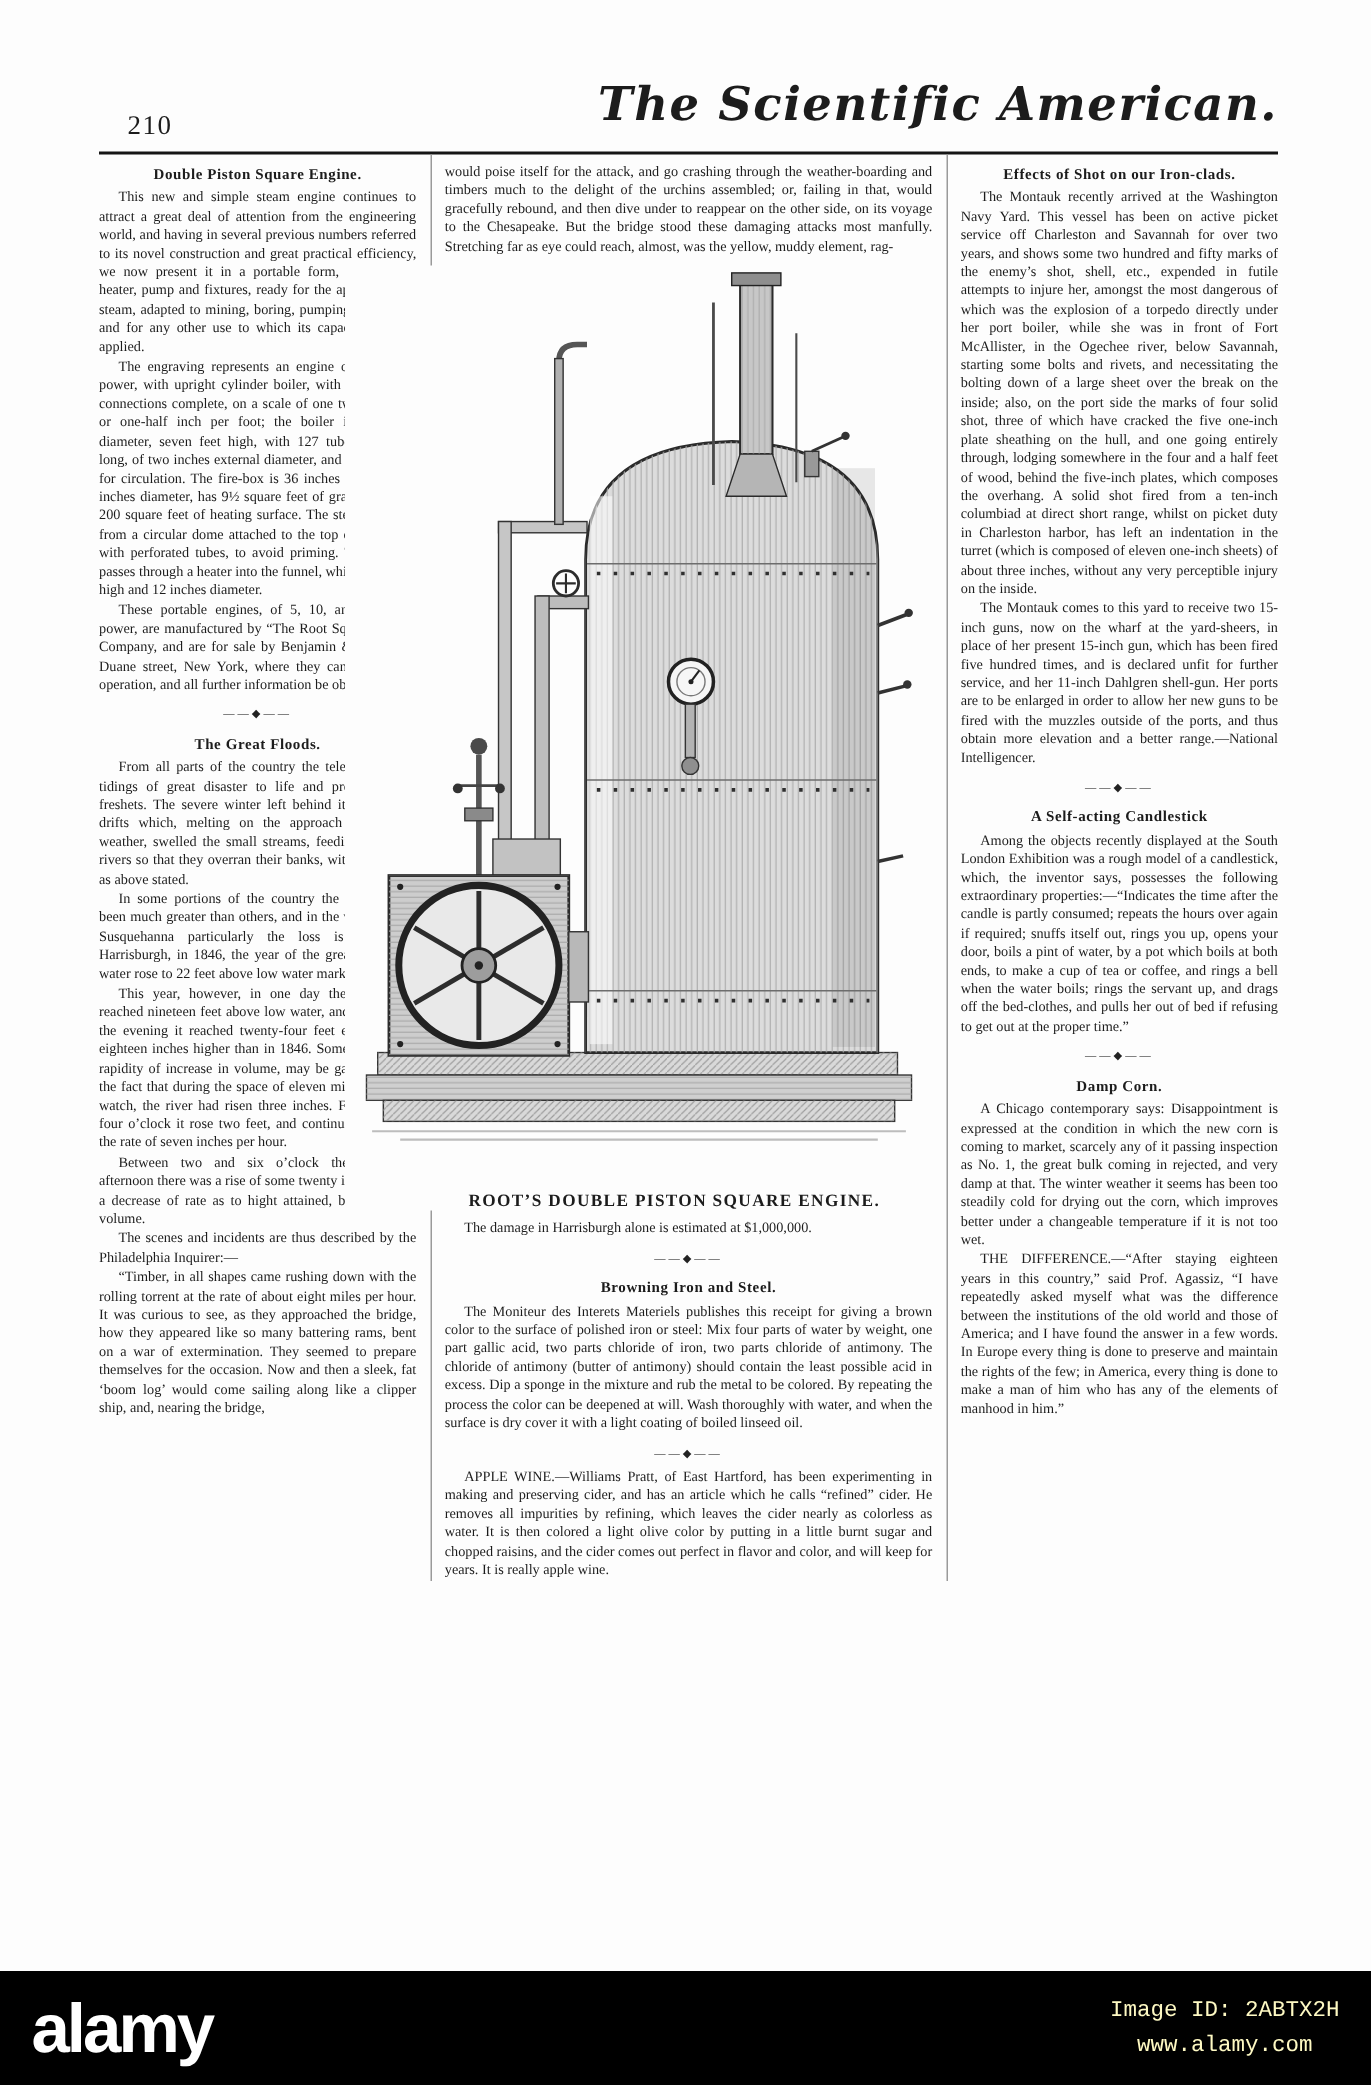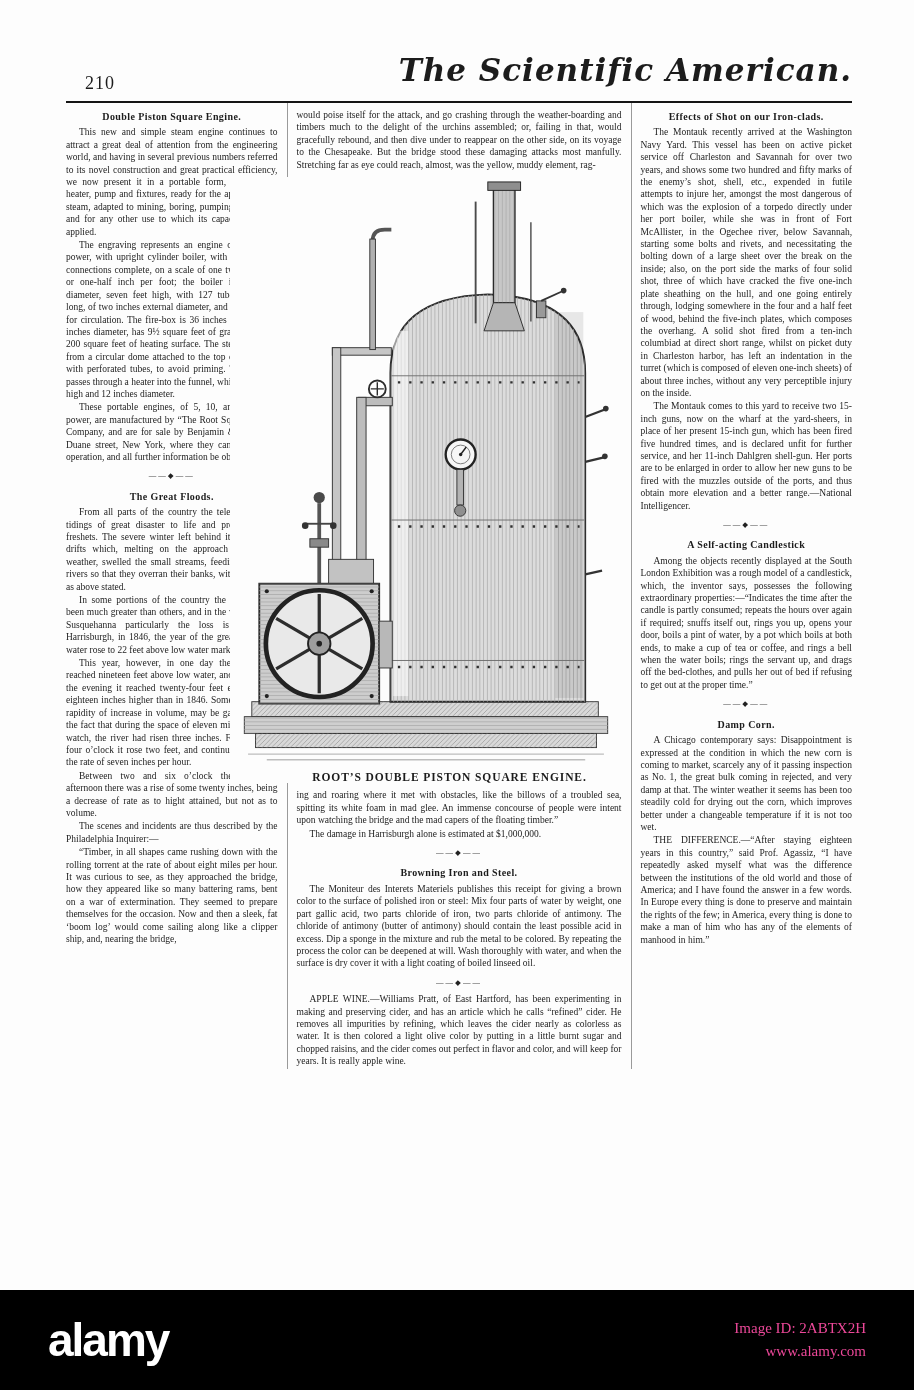--- a/index.html
+++ b/index.html
@@ -40,34 +40,34 @@
     text-align:center; font-size:7.5px; letter-spacing:2px;
     margin:7px 0 4px 0; color:#222;
   }
   figure.engraving {
     width:392px; margin:6px 0 2px -67px; padding:4px 0 0 0;
     position:relative; z-index:2; background:#fdfdfd;
   }
   figure.engraving svg { display:block; margin:0 auto; }
   figcaption {
     text-align:center; font-weight:bold; font-size:11.5px;
-    letter-spacing:0.9px; margin-top:0; margin-bottom:6px;padding-left:48px;
+    letter-spacing:0.9px; margin-top:24px; margin-bottom:6px;padding-left:48px;
   }
   .alamy-bar {
-    position:absolute; left:0; right:0; bottom:0; height:100px;
+    position:absolute; left:0; right:0; bottom:0; height:76px;
     background:#000; display:flex; align-items:center;
-    justify-content:space-between; padding:0 48px; box-sizing:border-box;margin-top:12px;
+    justify-content:space-between; padding:0 21px; box-sizing:border-box;margin-top:12px;
   }
   .alamy-logo {
     color:#fff; font-family:"Liberation Sans", sans-serif;
     font-weight:bold; font-size:46px; letter-spacing:-2px;
   }
   .alamy-meta {
-    color:#ec4899; font-family:Liberation Serif, serif;
-    font-size:15px; text-align:right; line-height:1.55;
+    color:#fef9c3; font-family:Liberation Mono, monospace;
+    font-size:15px; text-align:center; line-height:1.55;
   }
 </style>
 </head>
 <body>
 
 <div class="sheet">
   <div class="content">
 
     <div class="header-row">
       <div class="page-number">210</div>
@@ -199,21 +199,20 @@
                   <circle cx="142" cy="438" r="2.2"></circle>
                 <circle cx="30" cy="550" r="2.2"></circle>
                   <circle cx="142" cy="550" r="2.2"></circle>
               </g>
               <rect x="150" y="470" width="14" height="50" fill="#b8b8b8" stroke="#333"></rect>
             </g>
           </svg>
           <figcaption>ROOT’S DOUBLE PISTON SQUARE ENGINE.</figcaption>
         </figure>
 
-        <p class="noindent">ing and roaring where it met with obstacles, like the billows of a troubled sea, spitting its white foam in mad glee. An immense concourse of people were intent upon watching the bridge and the mad capers of the floating timber.”</p>
         <p>The damage in Harrisburgh alone is estimated at $1,000,000.</p>
         <div class="divider">——◆——</div>
         <h2 class="art-heading">Browning Iron and Steel.</h2>
         <p>The Moniteur des Interets Materiels publishes this receipt for giving a brown color to the surface of polished iron or steel: Mix four parts of water by weight, one part gallic acid, two parts chloride of iron, two parts chloride of antimony. The chloride of antimony (butter of antimony) should contain the least possible acid in excess. Dip a sponge in the mixture and rub the metal to be colored. By repeating the process the color can be deepened at will. Wash thoroughly with water, and when the surface is dry cover it with a light coating of boiled linseed oil.</p>
         <div class="divider">——◆——</div>
         <p>APPLE WINE.—Williams Pratt, of East Hartford, has been experimenting in making and preserving cider, and has an article which he calls “refined” cider. He removes all impurities by refining, which leaves the cider nearly as colorless as water. It is then colored a light olive color by putting in a little burnt sugar and chopped raisins, and the cider comes out perfect in flavor and color, and will keep for years. It is really apple wine.</p>
       </section>
 
       <section class="col col-right">
         <h2 class="art-heading first">Effects of Shot on our Iron-clads.</h2>

